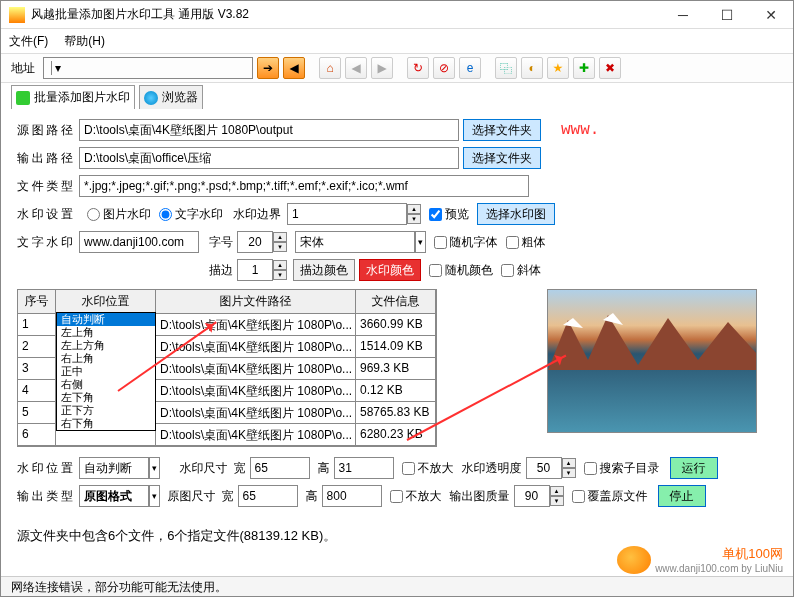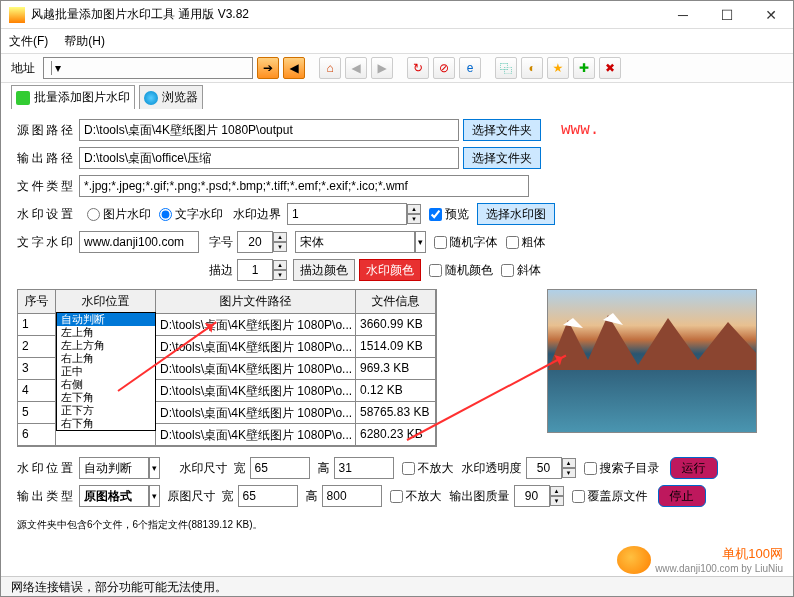--- a/index.html
+++ b/index.html
@@ -25,21 +25,21 @@
 .tab { display: flex; align-items: center; gap: 4px; padding: 3px 4px; border: 1px solid #999; border-bottom: none; background: #f0f0f0; font-size: 12px; }
 .tab.active { background: #fff; }
 .tab-icon { width: 14px; height: 14px; }
 .tab-icon.green { background: #3c3; border-radius: 2px; }
 .tab-icon.globe { background: radial-gradient(#5cf,#08c); border-radius: 50%; }
 .content { padding: 6px 16px 4px 16px; }
 .row { display: flex; align-items: center; height: 26px; margin-bottom: 2px; }
 .label { width: 56px; text-align: justify; text-align-last: justify; margin-right: 6px; }
 .textin { height: 22px; border: 1px solid #888; padding: 0 4px; font-size: 12px; background: #fff; }
 .btn { height: 22px; border: 1px solid #0078d7; background: #cde8ff; padding: 0 8px; font-size: 12px; display: inline-flex; align-items: center; margin-left: 4px; cursor: pointer; }
-.btn.run { background: #be185d; border-color: #0066cc; border-radius: 6px; }
+.btn.run { background: #86efac; border-color: #0066cc; }
 .btn-plain { height: 22px; border: 1px solid #888; background: #f0f0f0; padding: 0 6px; font-size: 12px; display: inline-flex; align-items: center; }
 .btn-red { height: 22px; border: 1px solid #c00; background: #e83030; color: #fff; padding: 0 6px; font-size: 12px; display: inline-flex; align-items: center; }
 .radio, .checkbox { margin: 0 3px 0 8px; vertical-align: middle; }
 .www { color: #ff3030; font-size: 16px; font-family: "Courier New", monospace; margin-left: 20px; }
 .smallin { width: 36px; text-align: center; }
 .table-area { display: flex; gap: 10px; margin-top: 6px; }
 .table-wrap { border: 1px solid #888; flex: 0 0 418px; position: relative; }
 .table-head { display: flex; background: #f0f0f0; }
 .th { border-right: 1px solid #888; border-bottom: 1px solid #888; padding: 3px 4px; text-align: center; font-size: 12px; }
 .col-idx { width: 38px; }
@@ -291,21 +291,21 @@
     <span style="margin-left:8px">输出图质量</span>
     <input class="textin smallin" style="margin-left: 4px;" value="90">
       <span class="spin">
         <span>▴</span>
         <span>▾</span>
       </span>
     <input type="checkbox" class="checkbox" style="">
       <span>覆盖原文件</span>
     <span class="btn run" style="margin-left:10px;width:48px;justify-content:center">停止</span>
   </div>
-  <div style="font-size:10px;margin-top:9px">源文件夹中包含6个文件，6个指定文件(88139.12 KB)。</div>
+  <div style="font-size:13px;margin-top:18px">源文件夹中包含6个文件，6个指定文件(88139.12 KB)。</div>
 </div>
 
 <div class="brand">
   <div class="brand-icon"></div>
   <div class="brand-text">
     <span>单机100网</span>
     <small><span>www.danji100.com</span> <span>by LiuNiu</span></small>
   </div>
 </div>
 

